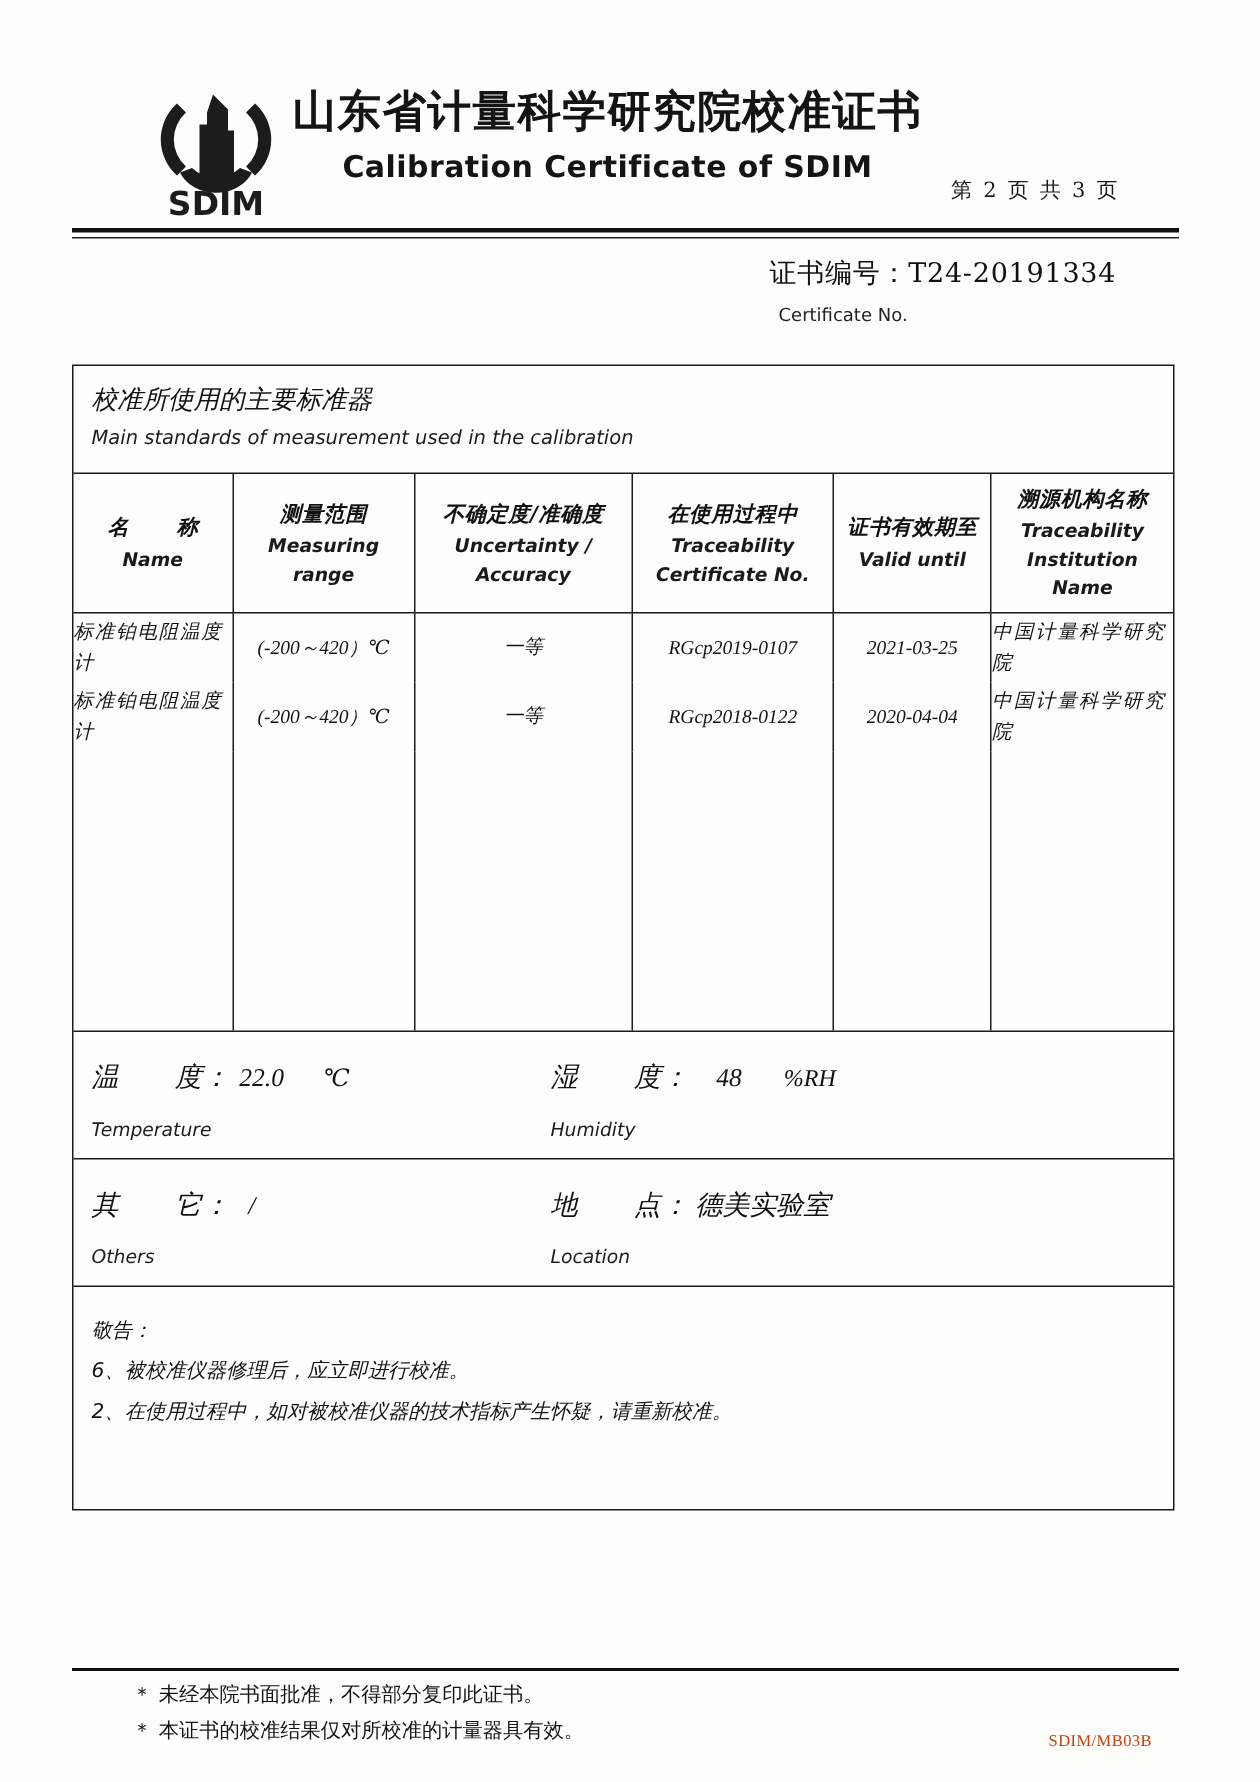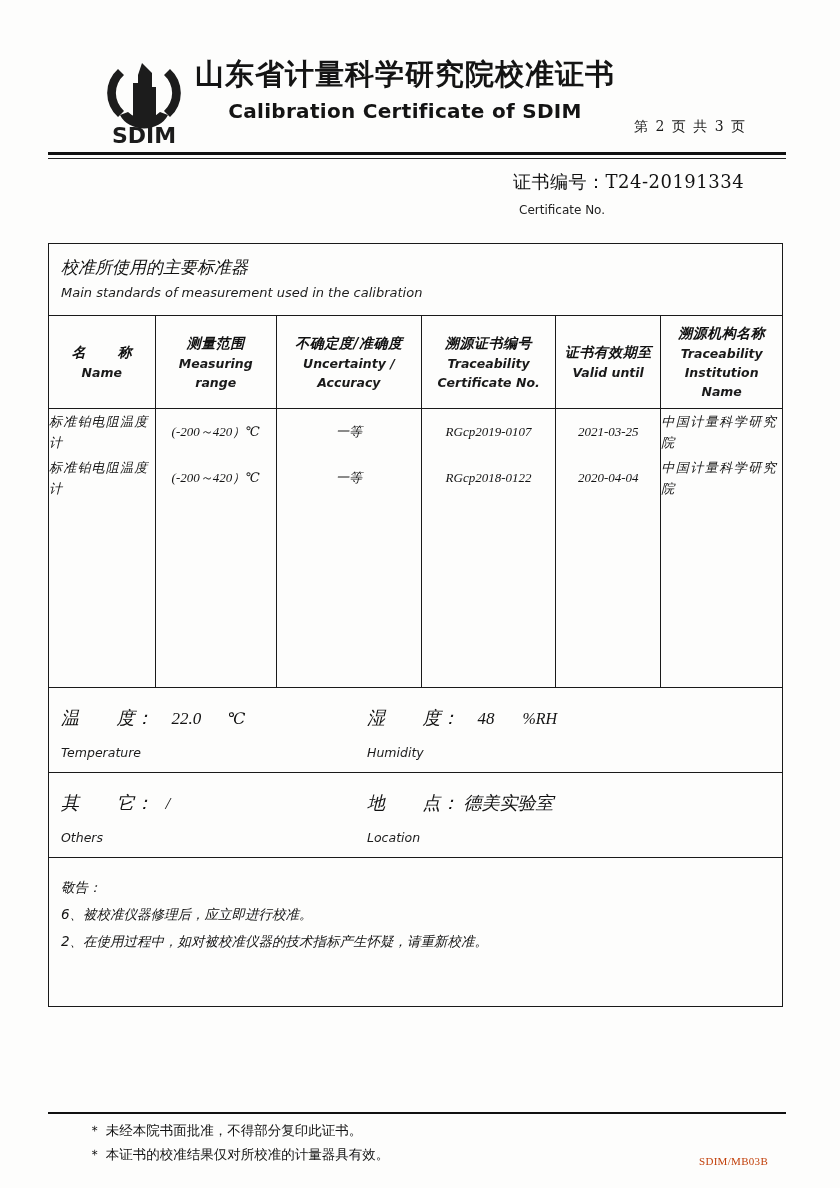--- a/index.html
+++ b/index.html
@@ -361,21 +361,21 @@
             <div class="hd-cn">测量范围</div>
             <div class="hd-en" style="white-space:pre-line">Measuring
 range</div>
           </th>
           <th>
             <div class="hd-cn">不确定度/准确度</div>
             <div class="hd-en" style="white-space:pre-line">Uncertainty /
 Accuracy</div>
           </th>
           <th>
-            <div class="hd-cn">溯源证书编号</div>
+            <div class="hd-cn">在使用过程中</div>
             <div class="hd-en" style="white-space:pre-line">Traceability
 Certificate No.</div>
           </th>
           <th>
             <div class="hd-cn">证书有效期至</div>
             <div class="hd-en">Valid until</div>
           </th>
           <th>
             <div class="hd-cn">溯源机构名称</div>
             <div class="hd-en" style="white-space:pre-line">Traceability
@@ -410,21 +410,21 @@
           <td></td>
         </tr>
       </tbody>
     </table>
 
 
     <div class="env-row">
       <div class="fieldgrp" style="left:12px; top:18px;">
         <div>
           <span class="lbl-cn">温　　度：</span>
-          <span class="val" style="margin-left:14px;">22.0</span>
+          <span class="val" style="margin-left:2px;">22.0</span>
           <span class="unit" style="margin-left:22px;">℃</span>
         </div>
         <div class="lbl-en">Temperature</div>
       </div>
 
       <div class="fieldgrp" style="left:318px; top:18px;">
         <div>
           <span class="lbl-cn">湿　　度：</span>
           <span class="val" style="margin-left:14px;">48</span>
           <span class="unit" style="margin-left:24px;">%RH</span>

